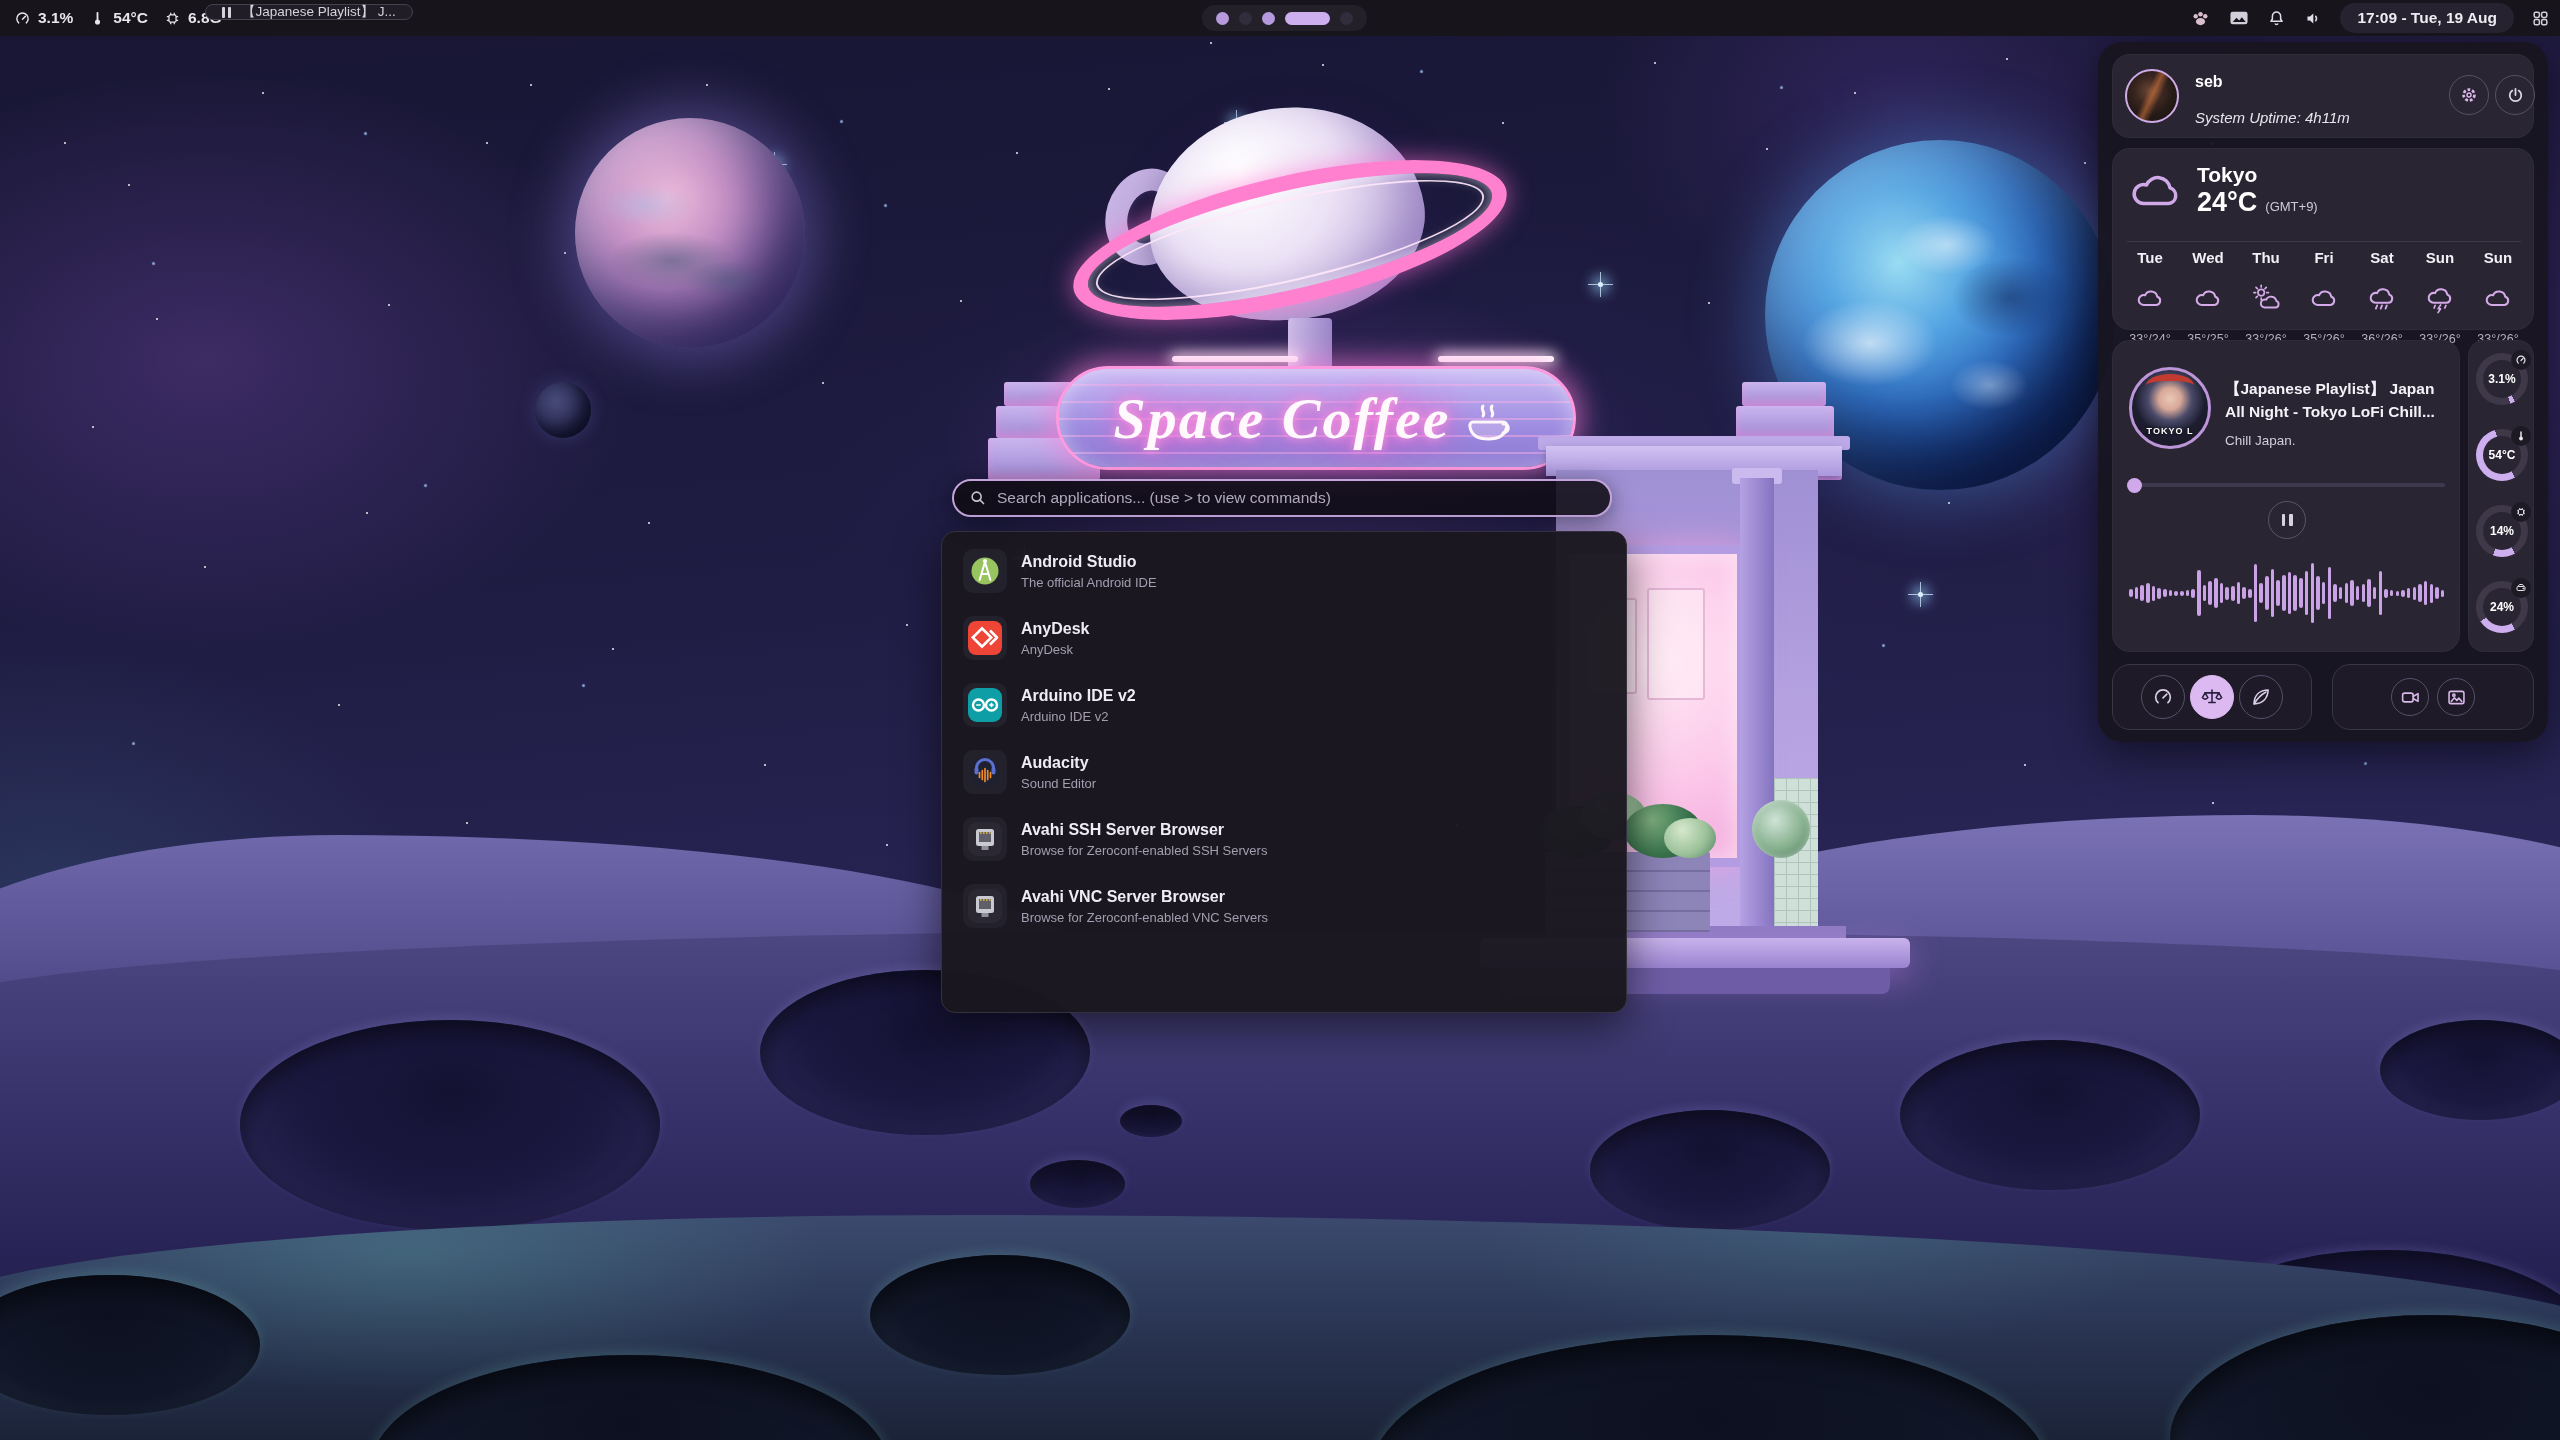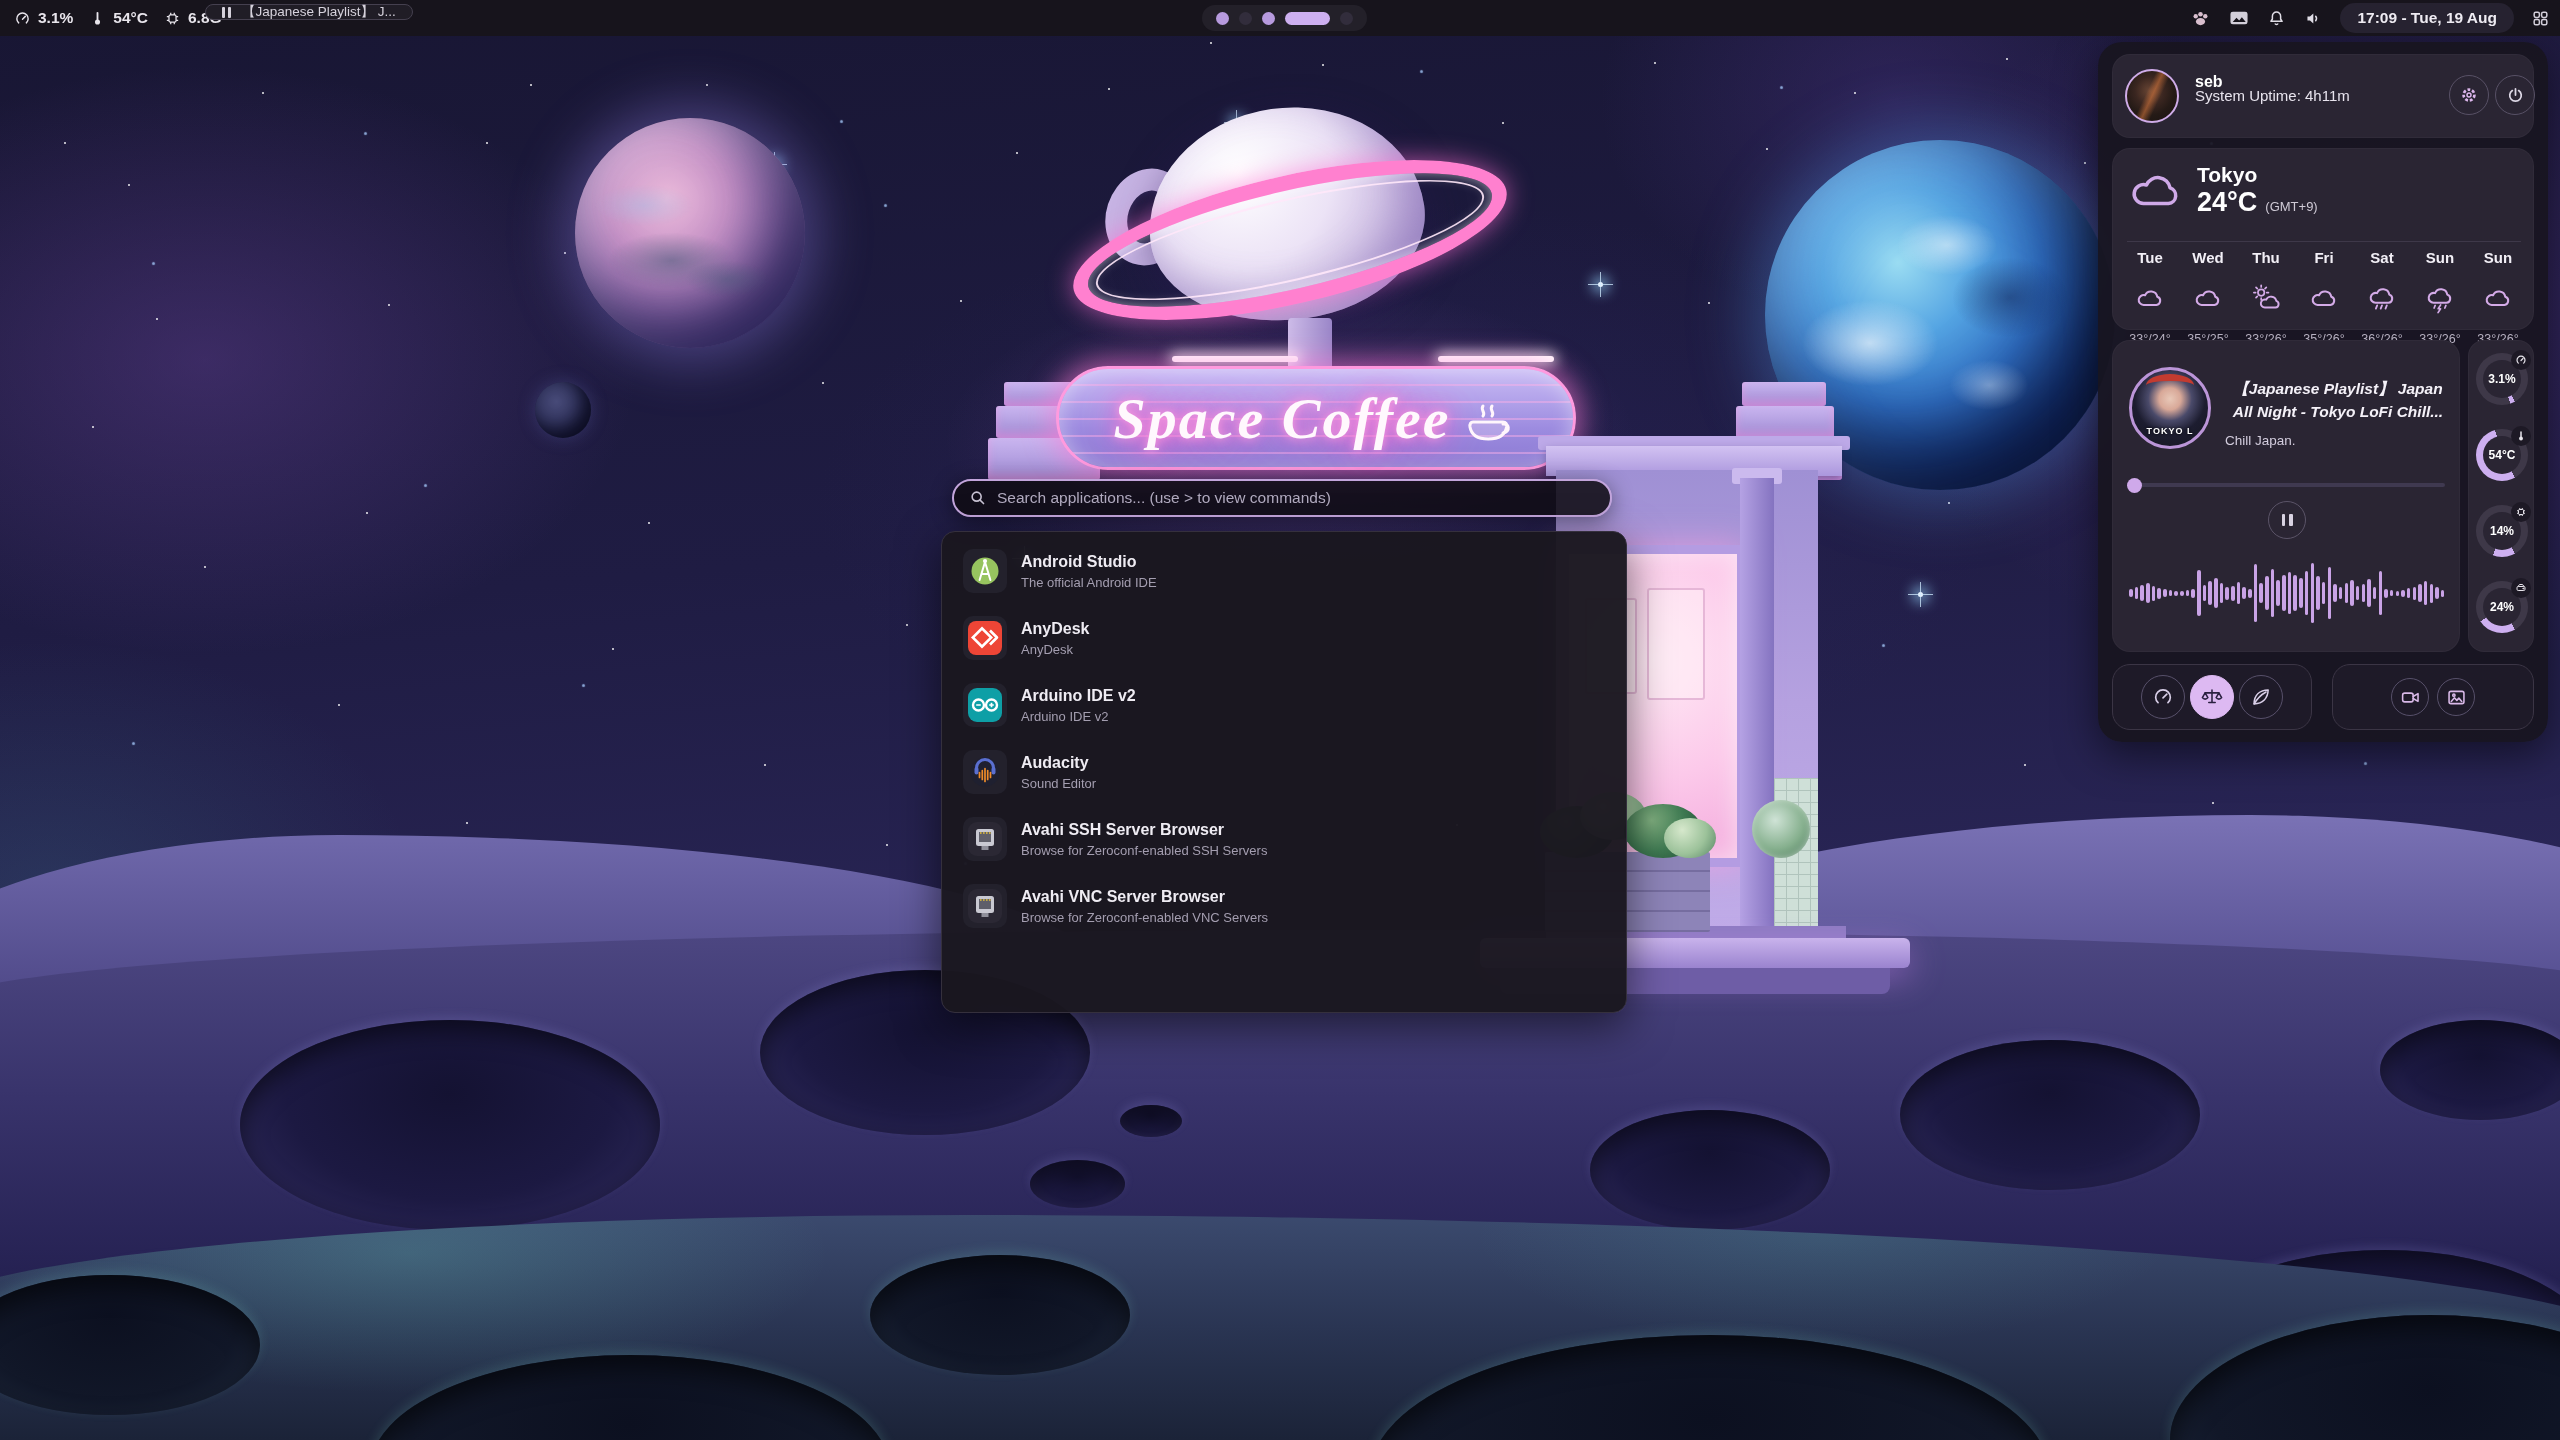--- a/index.html
+++ b/index.html
@@ -193,43 +193,43 @@
   
   .sidepanel { position:absolute; left:2098px; top:42px; width:450px; height:700px; border-radius:24px;
     background:rgba(24,20,31,.93); z-index:40; box-shadow:0 12px 40px rgba(0,0,0,.5); }
   .card { position:absolute; background:#2a2533; border-radius:18px; border:1px solid rgba(255,255,255,.03); }
   .user-card { left:14px; top:12px; width:422px; height:84px; }
   .avatar { position:absolute; left:12px; top:14px; width:54px; height:54px; border-radius:50%;
     border:2.5px solid #cface8;
     background:linear-gradient(115deg, transparent 40%, rgba(220,122,62,.55) 50%, transparent 62%),
       radial-gradient(circle at 45% 40%, #6a4634 0%, #3a2620 35%, #241a16 60%, #191210 100%); }
   .user-name { position:absolute; left:82px; top:18px; font-size:16px; font-weight:700; color:#fff; }
-  .user-uptime { position:absolute; left:82px; top:32px; font-size:15px; color:#e8e4ee; }
+  .user-uptime { position:absolute; left:82px; top:54px; font-size:15px; color:#e8e4ee;font-style:italic; }
   .round-btn { position:absolute; width:40px; height:40px; border-radius:50%; border:1.5px solid #585166;
     display:flex; align-items:center; justify-content:center; }
   .weather-card { left:14px; top:106px; width:422px; height:182px; }
   .w-city { position:absolute; left:84px; top:14px; font-size:21px; font-weight:700; color:#fff; }
   .w-temp { position:absolute; left:84px; top:38px; font-size:27px; font-weight:700; color:#fff; }
   .w-tz { font-size:13px; font-weight:400; color:#cfcad6; margin-left:8px; }
   .w-icon { position:absolute; left:14px; top:14px; }
   .w-divider { position:absolute; left:14px; top:92px; width:394px; height:1px; background:#3e3849; }
   .forecast { position:absolute; left:8px; top:100px; width:406px; display:flex; }
   .fc-col { width:58px; display:flex; flex-direction:column; align-items:center; gap:18px; }
   .fc-day { font-size:15px; font-weight:700; color:#f2eff6; }
   .fc-temps { font-size:12.5px; color:#b6b0c0; }
   .media-card { left:14px; top:298px; width:348px; height:312px; }
   .album { position:absolute; left:16px; top:26px; width:82px; height:82px; border-radius:50%;
     border:3px solid #bb95d8; overflow:hidden;
     background:radial-gradient(circle at 50% 38%, #e8c8b8 0%, #d8a898 18%, #4a4a6a 36%, #1d1d30 58%, #15151f 100%); }
   .album::before { content:""; position:absolute; left:14px; top:4px; width:48px; height:16px;
     border-radius:50% 50% 0 0; border-top:7px solid #c23b30; }
   .album-text { position:absolute; left:0; right:0; bottom:10px; text-align:center; font-size:9px; font-weight:700;
     color:#fff; letter-spacing:1px; text-shadow:0 0 3px #000; }
-  .media-titles { position:absolute; left:112px; top:36px; width:226px; text-align:center;
-    font-size:15.5px; font-weight:700; color:#f4f1f8; line-height:23px;font-style:italic; }
+  .media-titles { position:absolute; left:112px; top:36px; width:226px; text-align:left;
+    font-size:15.5px; font-weight:700; color:#f4f1f8; line-height:23px; }
   .media-sub { position:absolute; left:112px; top:92px; font-size:13.5px; color:#d3cdde; }
   .progress { position:absolute; left:16px; top:142px; width:316px; height:4px; border-radius:2px; background:#3f3950; }
   .progress .knob { position:absolute; left:-2px; top:-5.5px; width:15px; height:15px; border-radius:50%; background:#cfa9ea; }
   .pause-btn { position:absolute; left:155px; top:160px; width:38px; height:38px; border-radius:50%;
     border:1.5px solid #5b5468; display:flex; align-items:center; justify-content:center; gap:4px; }
   .pause-btn i { display:block; width:3.5px; height:12px; background:#d8d2e2; border-radius:1px; }
   #visualizer { position:absolute; left:16px; top:208px; width:316px; height:88px;
     display:flex; align-items:center; justify-content:space-between; }
   .vbar { width:3.5px; background:#c9a3e6; border-radius:2px; }
   .gauge-card { left:370px; top:298px; width:66px; height:312px; border-radius:16px; }

